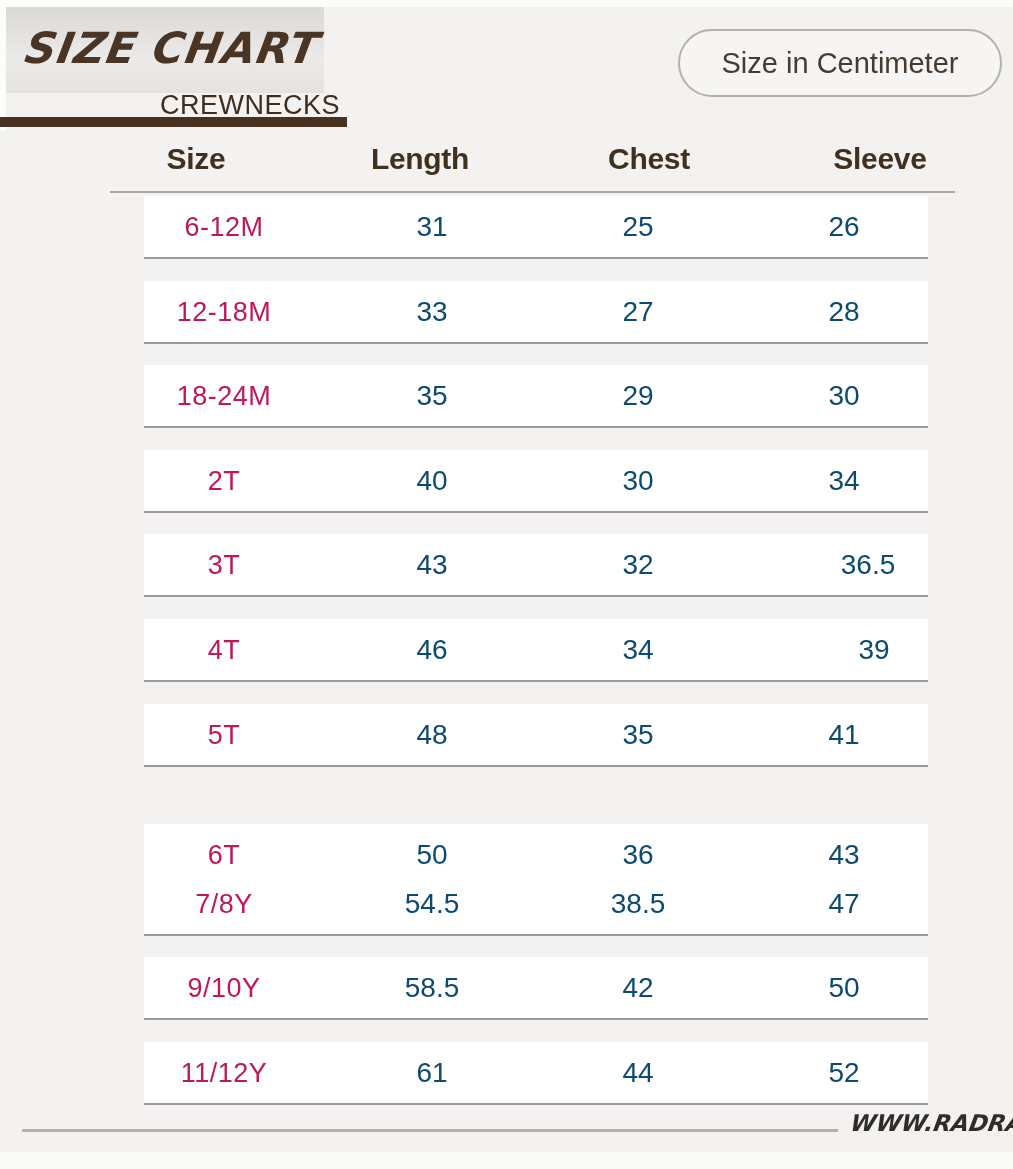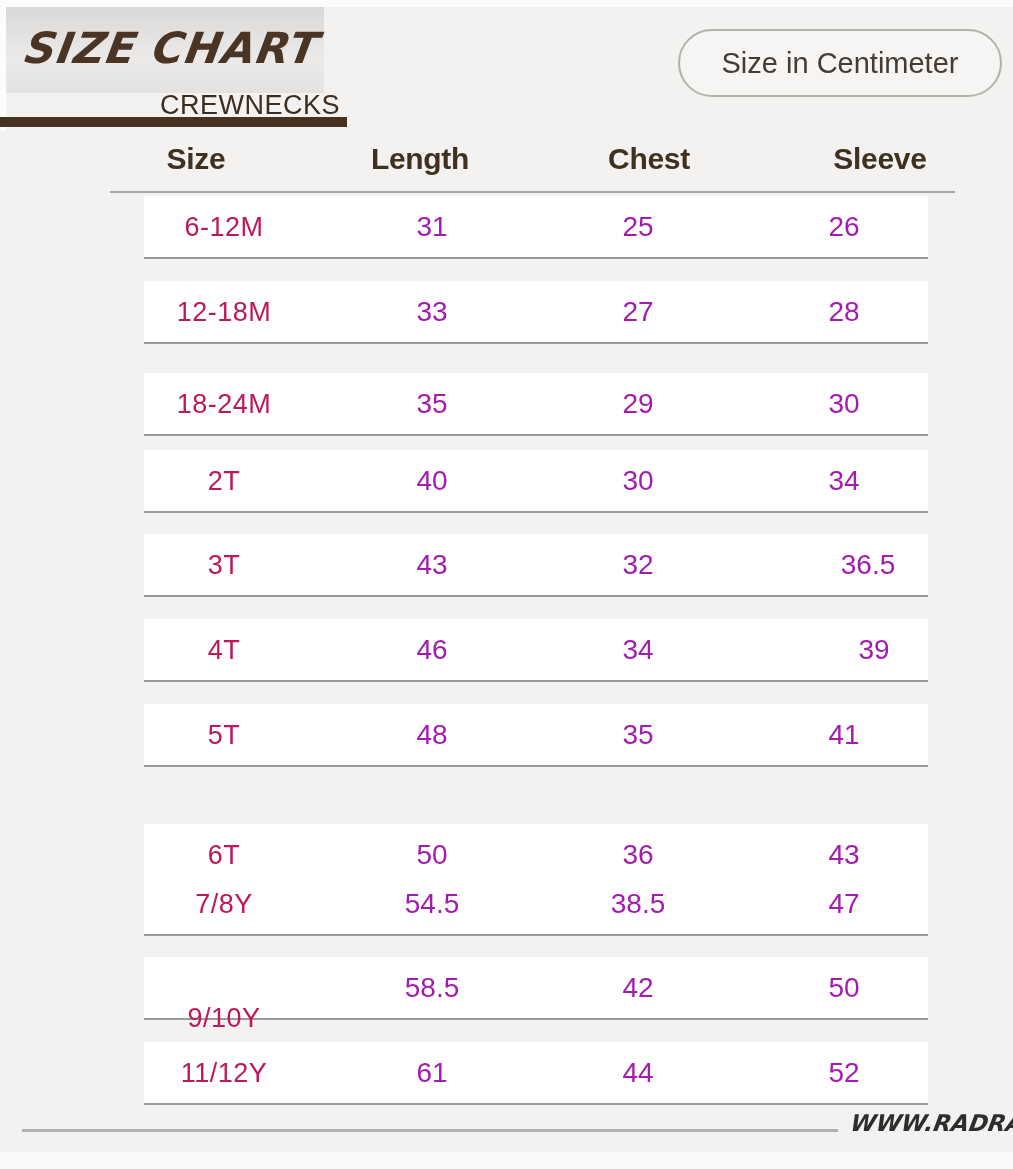--- a/index.html
+++ b/index.html
@@ -39,21 +39,21 @@
     font-weight:bold; font-size:30px; letter-spacing:-0.3px; color:#40301f; white-space:nowrap;
   }
   .header-line { position:absolute; left:110px; top:191px; width:845px; height:2px; background:#a9a7a5; }
 
   .row-card {
     position:absolute; left:144px; width:784px; height:61px;
     background:#ffffff; border-bottom:2px solid #9b9999;
   }
   .cell {
     position:absolute; top:50%; transform:translate(-50%,-50%);
-    font-size:28px; color:#a21caf; white-space:nowrap;
+    font-size:28px; color:#0c4a6e; white-space:nowrap;
   }
   .cell.size-col { font-weight:normal; font-size:27px; color:#be185d; letter-spacing:0.5px; }
 
   .footer-line { position:absolute; left:22px; top:1129px; width:816px; height:3px; background:#b3b1af; }
   .footer-text {
     position:absolute; left:851px; top:1110px; white-space:nowrap;
     font-family:"DejaVu Sans", sans-serif; font-style:italic; font-weight:bold;
     font-size:23px; color:#2f2d2b; transform:skewX(-10deg);
   }
 </style>
@@ -84,21 +84,21 @@
       <span class="cell" style="left: 288px;">31</span>
       <span class="cell" style="left: 494px;">25</span>
       <span class="cell" style="left: 700px;">26</span>
     </div>
     <div class="row-card" style="top: 281px;">
       <span class="cell size-col" style="left: 80px;">12-18M</span>
       <span class="cell" style="left: 288px;">33</span>
       <span class="cell" style="left: 494px;">27</span>
       <span class="cell" style="left: 700px;">28</span>
     </div>
-    <div class="row-card" style="top: 365px; margin-top: 8px;">
+    <div class="row-card" style="top: 365px;">
       <span class="cell size-col" style="left: 80px;">18-24M</span>
       <span class="cell" style="left: 288px;">35</span>
       <span class="cell" style="left: 494px;">29</span>
       <span class="cell" style="left: 700px;">30</span>
     </div>
     <div class="row-card" style="top: 450px;">
       <span class="cell size-col" style="left: 80px;">2T</span>
       <span class="cell" style="left: 288px;">40</span>
       <span class="cell" style="left: 494px;">30</span>
       <span class="cell" style="left: 700px;">34</span>
@@ -127,21 +127,21 @@
       <span class="cell" style="left: 494px;">36</span>
       <span class="cell" style="left: 700px;">43</span>
     </div>
     <div class="row-card" style="top: 873px;">
       <span class="cell size-col" style="left: 80px;">7/8Y</span>
       <span class="cell" style="left: 288px;">54.5</span>
       <span class="cell" style="left: 494px;">38.5</span>
       <span class="cell" style="left: 700px;">47</span>
     </div>
     <div class="row-card" style="top: 957px;">
-      <span class="cell size-col" style="left: 80px; margin-top: 30px;">9/10Y</span>
+      <span class="cell size-col" style="left: 80px;">9/10Y</span>
       <span class="cell" style="left: 288px;">58.5</span>
       <span class="cell" style="left: 494px;">42</span>
       <span class="cell" style="left: 700px;">50</span>
     </div>
     <div class="row-card" style="top: 1042px;">
       <span class="cell size-col" style="left: 80px;">11/12Y</span>
       <span class="cell" style="left: 288px;">61</span>
       <span class="cell" style="left: 494px;">44</span>
       <span class="cell" style="left: 700px;">52</span>
     </div>

